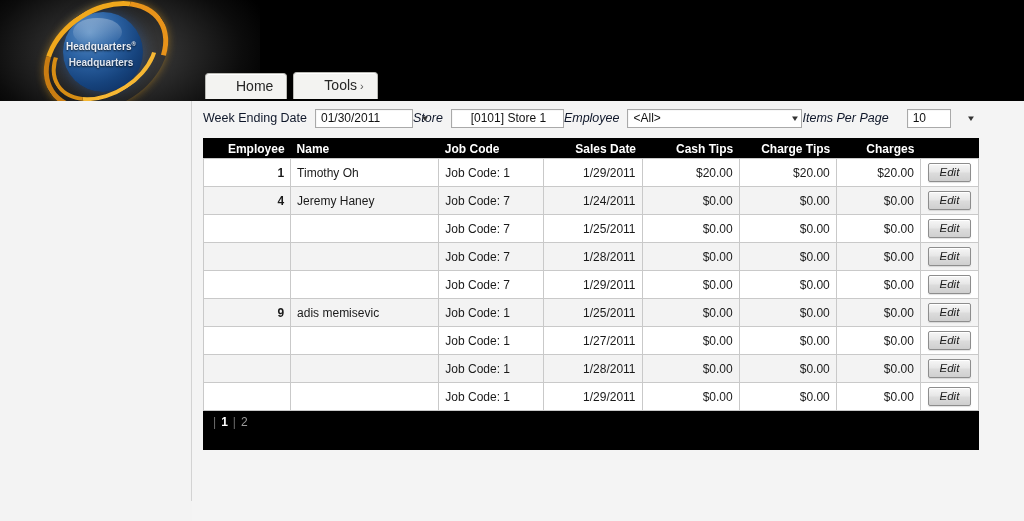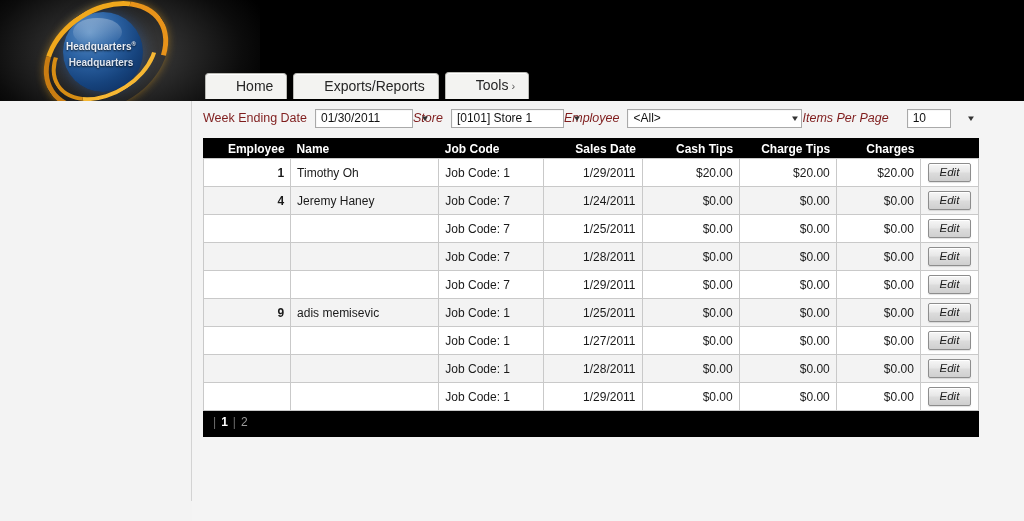--- a/index.html
+++ b/index.html
@@ -67,21 +67,21 @@
   }
   .tab .caret{font-size:11px;color:#555;margin-left:3px;}
 
   
   .vrule{position:absolute;left:191px;top:101px;width:1px;height:400px;background:#d3d3d3;}
   .page-bg{position:absolute;left:0;top:101px;width:1024px;height:420px;background:#f3f3f3;}
   .content-bg{position:absolute;left:192px;top:101px;width:832px;height:420px;background:#f4f4f4;}
 
   
   .filters{position:absolute;left:203px;top:106px;height:24px;display:flex;align-items:center;}
-  .flabel{font-size:12.5px;color:#7f1d1d;white-space:nowrap;}
+  .flabel{font-size:12.5px;color:#0f172a;white-space:nowrap;}
   .sel{
     display:inline-flex;align-items:center;justify-content:space-between;
     border:1px solid #a9a9a9;background:#fff;height:17px;
     font-size:12px;color:#111;padding:0 3px 0 5px;line-height:17px;
     box-shadow:inset 1px 1px 0 #f7f7f7;cursor:pointer;white-space:nowrap;gap:33px;
   }
   .sel .arw{font-size:8px;color:#333;margin-left:8px;transform:scaleX(1.25);}
   .gap-l{margin-left:8px;}
   .gap-xl{font-style:italic;}
 
@@ -109,21 +109,21 @@
   td.money,td.date{text-align:right;}
   td.act{text-align:center;padding:0 4px;font-style:italic;}
   .editbtn{
     display:inline-block;border:1px solid #8d8d8d;
     background:linear-gradient(180deg,#f7f7f7 0%,#e6e6e6 48%,#dcdcdc 52%,#cfcfcf 100%);
     border-radius:2px;font-size:11.5px;color:#1d1d1d;
     padding:2px 11px;line-height:13px;cursor:pointer;
     box-shadow:inset 0 1px 0 #fff, 0 1px 1px rgba(0,0,0,.12);
   }
   .pager{background:#000;height:22px;}
-  .pager td{background:#000 !important;border:none;padding:0 0 3px 9px;height:22px;}
+  .pager td{background:#000 !important;border:none;padding:0 0 16px 9px;height:22px;}
   .pg{font-size:12px;color:#8d8d8d;}
   .pg .sep{color:#6e6e6e;margin:0 5px;}
   .pg .cur{color:#fff;font-weight:bold;}
   .pg a{color:#9a9a9a;text-decoration:none;cursor:pointer;}
 </style>
 </head>
 <body>
 
 <div id="app">
 
@@ -132,38 +132,37 @@
     <div class="logo-wrap">
       <div class="sphere"></div>
       <div class="ring"></div>
       <div class="ring2"></div>
       <div class="logo-t1"><span>Headquarters</span><sup>®</sup></div>
       <div class="logo-t2">Headquarters</div>
     </div>
 
     <div class="navbar">
       <div class="tab"><span>Home</span></div>
-      <div class="tab"><span>Exports/Reports</span></div>
       <div class="tab"><span>Tools</span><span class="caret">›</span></div>
     </div>
   </div>
 
   <div class="page-bg"></div>
   <div class="content-bg"></div>
   <div class="vrule"></div>
 
   <div class="filters">
     <span class="flabel">Week Ending Date</span>
     <span class="sel gap-l" style="width:88px;">
       <span>01/30/2011</span>
       <span class="arw">▼</span>
     </span>
 
     <span class="flabel gap-xl">Store</span>
-    <span class="sel gap-l" style="width:103px;">
+    <span class="sel gap-l" style="width:103px;flex-direction:column;">
       <span>[0101] Store 1</span>
       <span class="arw">▼</span>
     </span>
 
     <span class="flabel gap-xl">Employee</span>
     <span class="sel gap-l" style="width:165px;">
       <span>&lt;All&gt;</span>
       <span class="arw">▼</span>
     </span>
 

